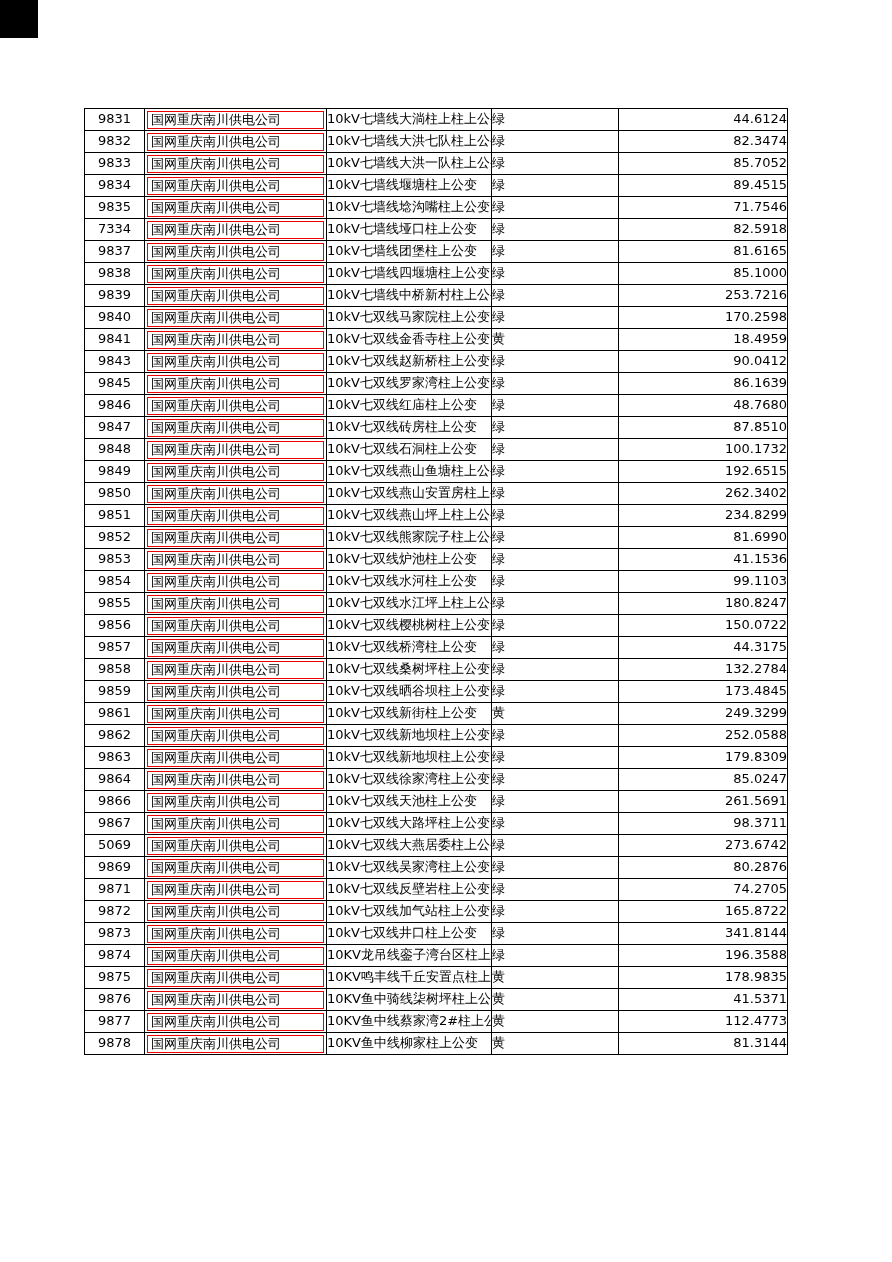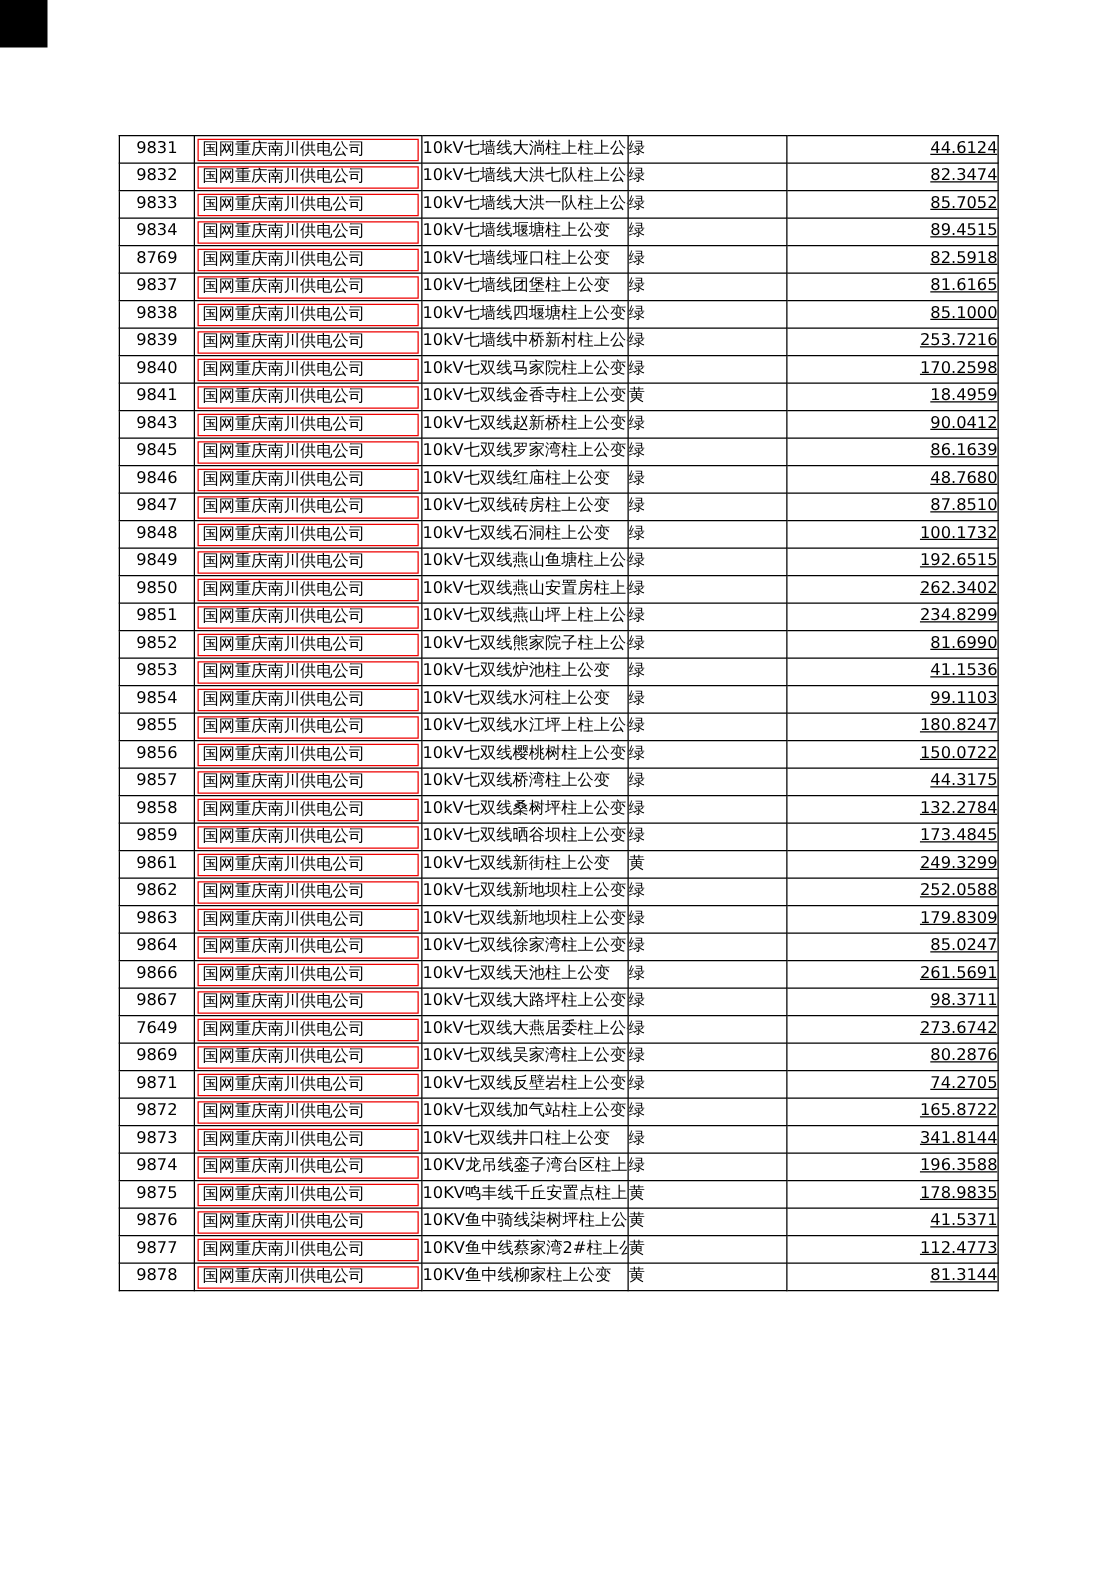--- a/index.html
+++ b/index.html
@@ -19,21 +19,21 @@
     position: absolute;
     top: 0;
     left: 0;
     width: 38px;
     height: 38px;
     background: #000000;
   }
   .table-wrap {
     position: absolute;
     top: 108px;
-    left: 95px;
+    left: 84px;
     border-radius: 28px;
   }
   table.grid {
     border-collapse: collapse;
     table-layout: fixed;
     width: 703px;
   }
   table.grid td {
     border: 1px solid #000000;
     height: 20.42px;
@@ -64,21 +64,20 @@
   }
   td.c-name {
     padding-left: 3px;
   }
   td.c-status {
     padding-left: 6px;
   }
   td.c-value {
     text-align: right;
     padding-right: 15px;
-    text-decoration: underline;
   }
 </style>
 </head>
 <body>
 
 <div class="scan-corner"></div>
 
 <div class="table-wrap">
   <table class="grid">
     <colgroup>
@@ -127,21 +126,32 @@
     <td class="c-company">
       <div class="red-box">
         <span>国网重庆南川供电公司</span>
       </div>
     </td>
     <td class="c-name">10kV七墙线堰塘柱上公变</td>
     <td class="c-status">绿</td>
     <td class="c-value">89.4515</td>
   </tr>
         <tr>
-    <td class="c-id">8769</td>
+    <td class="c-id">9835</td>
+    <td class="c-company">
+      <div class="red-box">
+        <span>国网重庆南川供电公司</span>
+      </div>
+    </td>
+    <td class="c-name">10kV七墙线埝沟嘴柱上公变</td>
+    <td class="c-status">绿</td>
+    <td class="c-value">71.7546</td>
+  </tr>
+        <tr>
+    <td class="c-id">7334</td>
     <td class="c-company">
       <div class="red-box">
         <span>国网重庆南川供电公司</span>
       </div>
     </td>
     <td class="c-name">10kV七墙线垭口柱上公变</td>
     <td class="c-status">绿</td>
     <td class="c-value">82.5918</td>
   </tr>
         <tr>
@@ -435,21 +445,21 @@
     <td class="c-company">
       <div class="red-box">
         <span>国网重庆南川供电公司</span>
       </div>
     </td>
     <td class="c-name">10kV七双线大路坪柱上公变</td>
     <td class="c-status">绿</td>
     <td class="c-value">98.3711</td>
   </tr>
         <tr>
-    <td class="c-id">7649</td>
+    <td class="c-id">5069</td>
     <td class="c-company">
       <div class="red-box">
         <span>国网重庆南川供电公司</span>
       </div>
     </td>
     <td class="c-name">10kV七双线大燕居委柱上公变</td>
     <td class="c-status">绿</td>
     <td class="c-value">273.6742</td>
   </tr>
         <tr>

